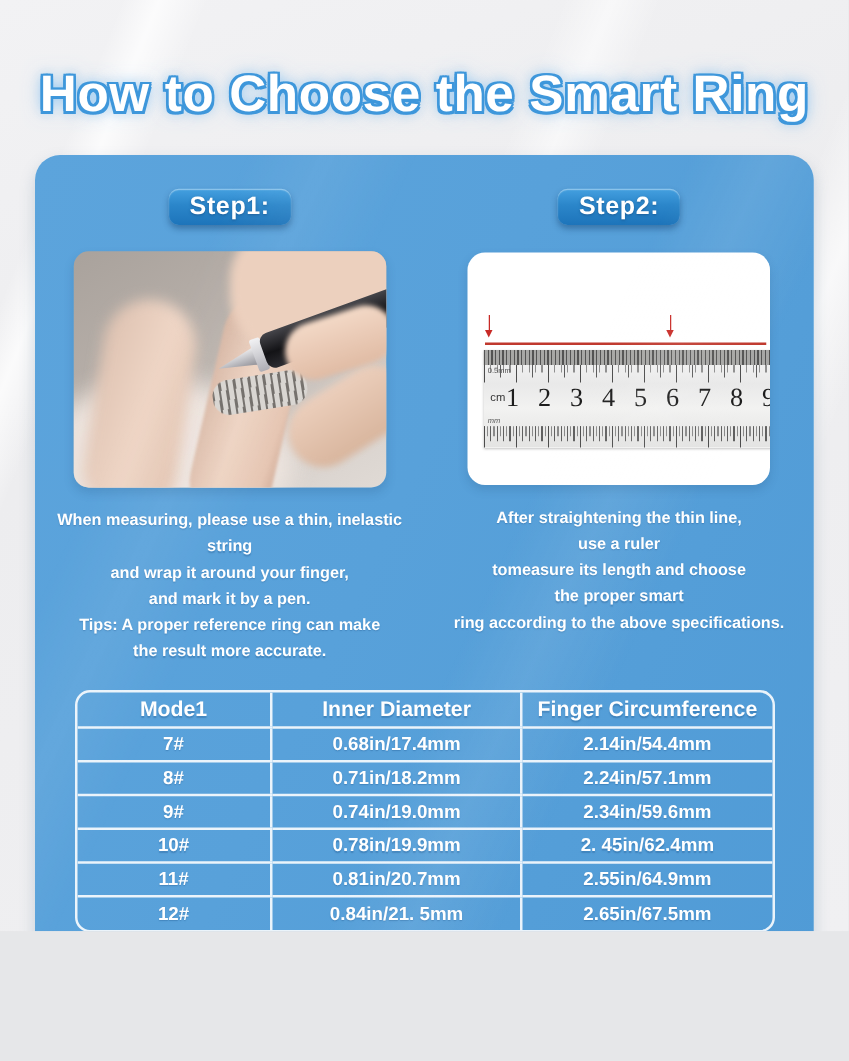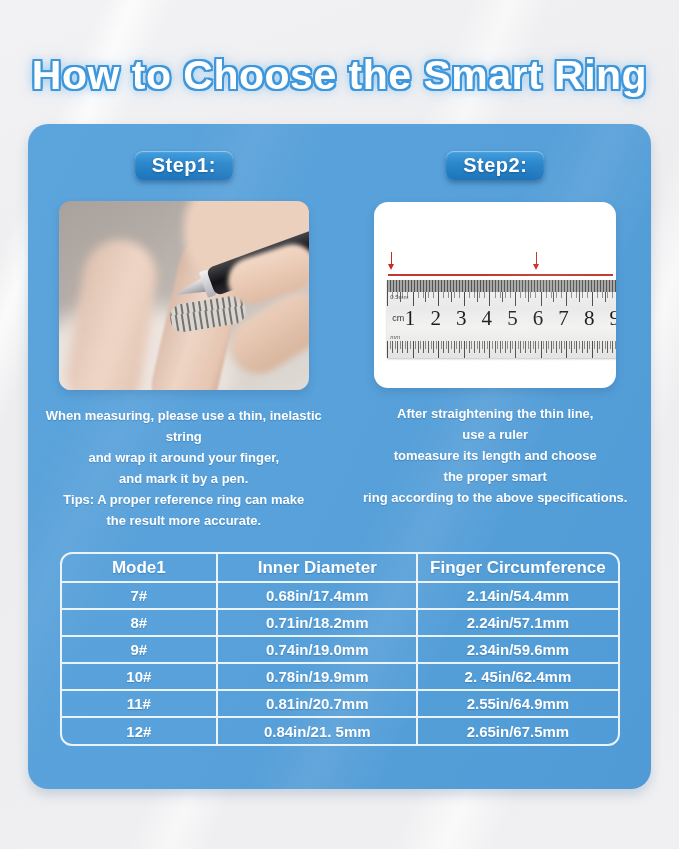--- a/index.html
+++ b/index.html
@@ -1,20 +1,20 @@
 <!DOCTYPE html>
 <html><head>
 <meta charset="utf-8">
 <style>
   * { margin:0; padding:0; box-sizing:border-box; }
   html,body { background:#e6e7e9; }
   body { font-family:"Liberation Sans","DejaVu Sans",sans-serif; }
 
   .page {
-    position:relative; width:679px; height:849px; margin:0 auto;
+    position:relative; width:679px; height:745px; margin:0 auto;
     background:linear-gradient(160deg,#f2f2f4 0%,#ededef 40%,#f0f0f2 100%);
     overflow:hidden;
   }
   
   .page::before {
     content:""; position:absolute; inset:0; pointer-events:none; z-index:0;
     background:
       linear-gradient(112deg, transparent 10%, rgba(255,255,255,.75) 13%, transparent 17%),
       linear-gradient(112deg, transparent 46%, rgba(255,255,255,.55) 50%, transparent 54%),
       linear-gradient(112deg, transparent 72%, rgba(255,255,255,.65) 77%, transparent 82%);

